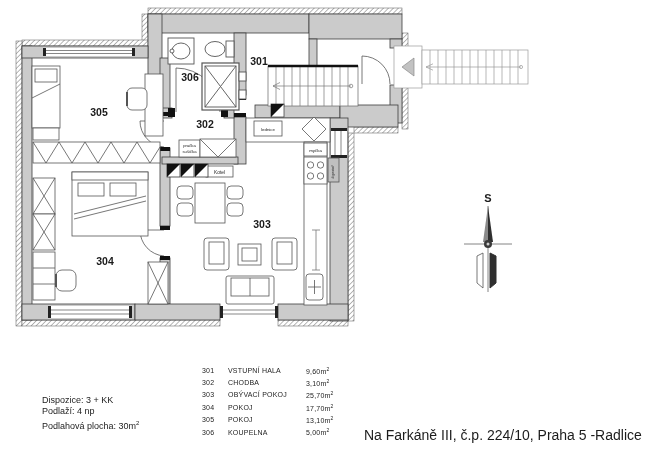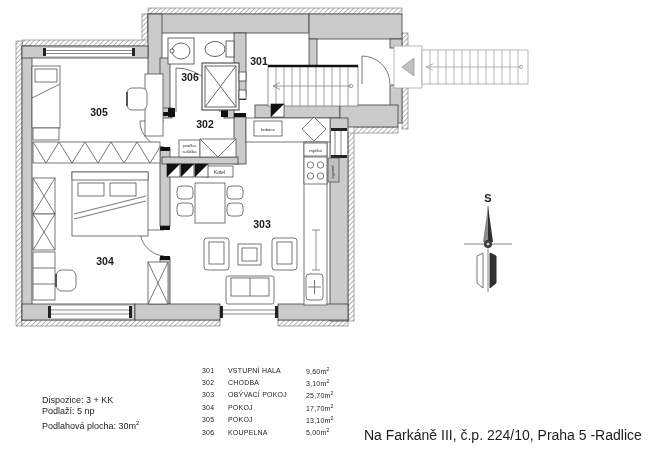--- a/index.html
+++ b/index.html
@@ -376,19 +376,19 @@
   </div>
   <div class="lrow">
     <span class="lnum">306</span>
     <span class="lname">KOUPELNA</span>
     <span class="larea"><span>5,00m</span><sup>2</sup></span>
   </div>
 </div>
 
 <div id="info">
   <div>Dispozice: 3 + KK</div>
-  <div>Podlaží: 5 np</div>
+  <div>Podlaží: 4 np</div>
   <div><span>Podlahová plocha: 30m</span><sup>2</sup></div>
 </div>
 
 <div id="address">Na Farkáně III, č.p. 224/10, Praha 5 -Radlice</div>
 
 </div>
 
 </body></html>

